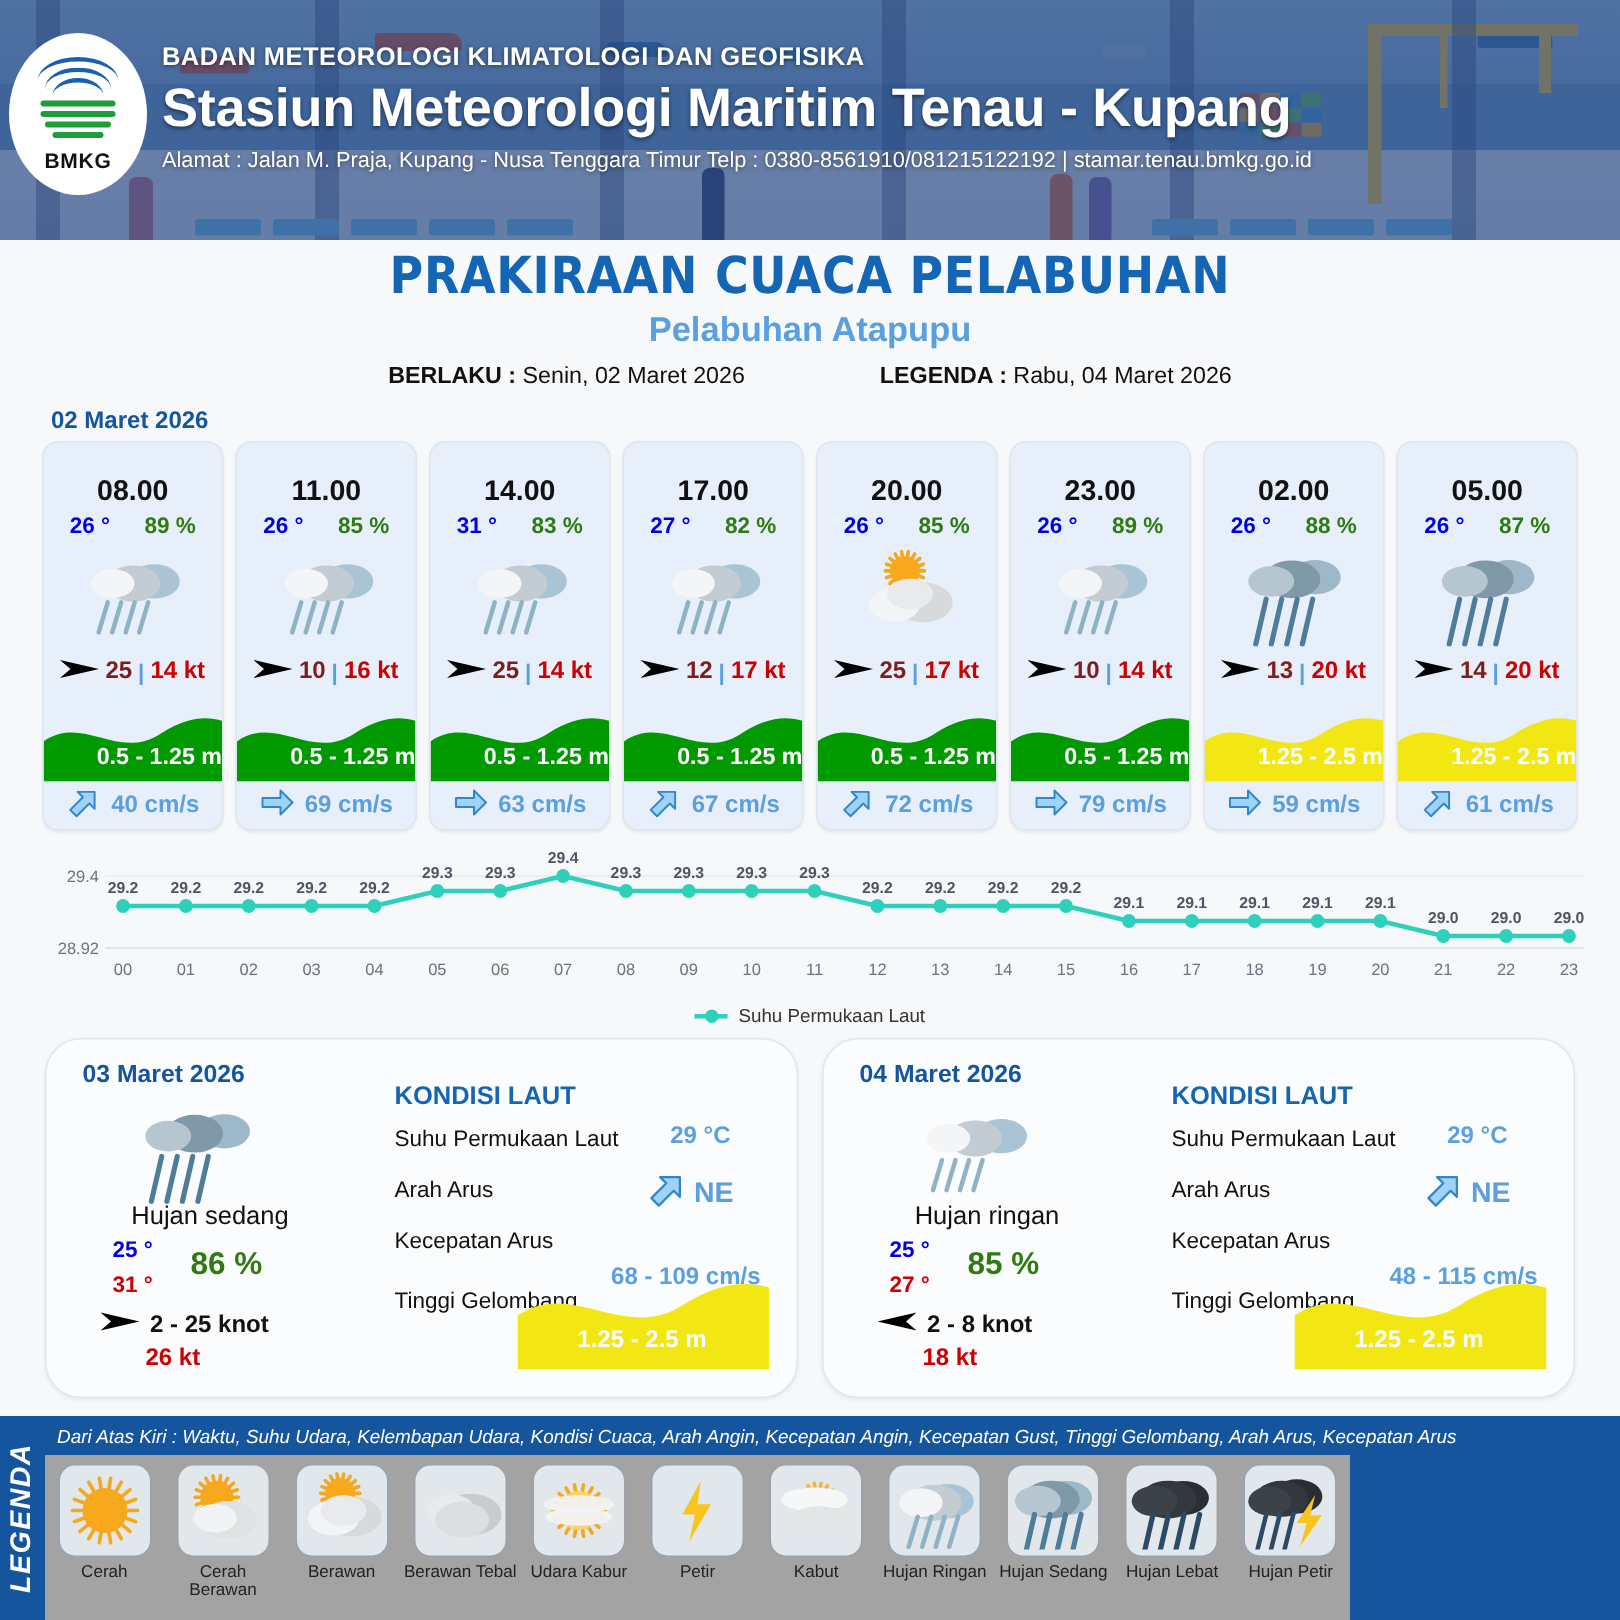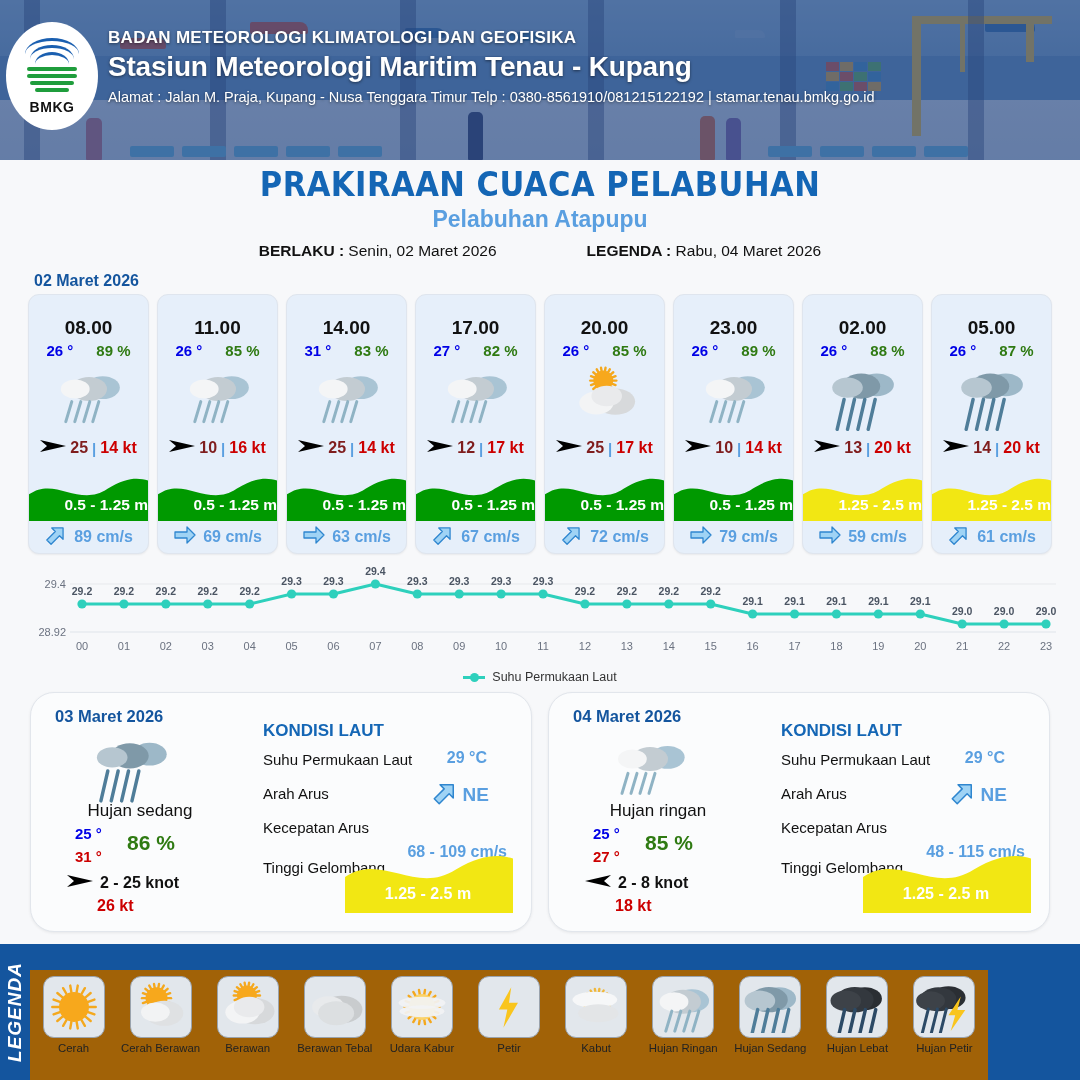--- a/index.html
+++ b/index.html
@@ -35,21 +35,21 @@
     justify-content:center;z-index:9;box-shadow:0 0 0 0 #fff;
   }
   .logo-arcs{width:54px;height:26px;position:relative;margin-bottom:1px;}
   .logo-arc{position:absolute;left:0;width:54px;border-radius:50%/100% 100% 0 0;border-top:3px solid #1a5fb0;}
   .logo-waves{width:54px;height:30px;position:relative;margin-top:2px;}
   .logo-wv{position:absolute;left:2px;height:4px;background:#1f9d3c;border-radius:3px;}
   .logo-txt{font-size:14px;font-weight:bold;letter-spacing:.5px;color:#111;margin-top:2px;}
 
   .hdr-text{position:absolute;left:108px;top:28px;z-index:9;color:#fff;text-shadow:0 1px 3px rgba(0,0,0,.5);}
   .hdr-l1{font-size:17px;font-weight:bold;letter-spacing:.3px;}
-  .hdr-l2{font-size:28px;font-weight:bold;margin-top:3px;letter-spacing:-.2px;}
+  .hdr-l2{font-size:36px;font-weight:bold;margin-top:3px;letter-spacing:-.2px;}
   .hdr-l3{font-size:14.5px;margin-top:6px;}
 
   
   .title-wrap{text-align:center;margin-top:4px;}
   .t1{font-size:34px;font-weight:bold;color:#1466b5;letter-spacing:.5px;
       font-family:"DejaVu Sans Condensed","Liberation Sans",sans-serif;}
   .t2{font-size:23px;font-weight:bold;color:#5a9fe0;margin-top:2px;}
   .t3{margin-top:9px;font-size:15.5px;color:#111;display:flex;justify-content:center;gap:90px;}
   .t3 b{font-weight:bold;}
   .t3 span.val{font-weight:normal;}
@@ -112,22 +112,22 @@
   .p-wavetxt{position:absolute;right:28px;bottom:28px;width:150px;text-align:center;
      font-size:16px;font-weight:bold;color:#fff;}
 
   
   .legend{position:absolute;left:0;bottom:0;width:1080px;height:136px;background:#14559e;}
   .lg-side{position:absolute;left:0;top:0;width:30px;height:136px;
     background:#14559e;display:flex;align-items:center;justify-content:center;}
   .lg-side span{transform:rotate(-90deg);white-space:nowrap;color:#fff;
     font-size:19px;font-weight:bold;font-style:italic;letter-spacing:1px;}
   .lg-note{position:absolute;left:38px;top:7px;color:#fff;font-size:12.6px;font-style:italic;}
-  .lg-items{position:absolute;left:30px;top:26px;width:958px;height:110px;
-    background:#a16207;display:flex;align-items:flex-start;padding-top:6px;}
+  .lg-items{position:absolute;left:30px;top:26px;width:870px;height:110px;
+    background:#a3a3a3;display:flex;align-items:flex-start;padding-top:6px;}
   .lg-it{flex:1;display:flex;flex-direction:column;align-items:center;}
   .lg-box{width:62px;height:62px;border:1px solid #9aa3ad;border-radius:11px;
     display:flex;align-items:center;justify-content:center;background:#e2e7ec;}
   .lg-cap{margin-top:4px;font-size:11.4px;color:#222;text-align:center;}
 </style>
 </head>
 <body>
 
 <div class="banner">
   <div class="bn-sky"></div>
@@ -257,21 +257,21 @@
           </svg>
         </div>
       <div class="wave-txt">0.5 - 1.25 m</div>
     </div>
     <div class="c-cur">
       <span><svg width="24" height="24" viewBox="0 0 24 24">
             <g transform="rotate(-45 12 12)">
               <polygon points="2,9 14,9 14,4 22,12 14,20 14,15 2,15" fill="#9fd3f5" stroke="#2f86cf" stroke-width="1.3" stroke-linejoin="round"></polygon>
             </g>
           </svg></span>
-      <span>89 cm/s</span>
+      <span>40 cm/s</span>
     </div>
     </div>
     <div class="card">
     <div class="c-time">11.00</div>
     <div class="c-row">
       <span class="c-temp">26 °</span>
       <span class="c-hum">85 %</span>
     </div>
     <div class="c-icon">
         <svg width="86" height="70" viewBox="0 0 86 70">
@@ -764,20 +764,21 @@
         </svg>
       </div>
     <div class="p-wavetxt">1.25 - 2.5 m</div>
     </div>
   </div>
 
 <div class="legend">
   <div class="lg-side">
     <span>LEGENDA</span>
   </div>
+  <div class="lg-note">Dari Atas Kiri : Waktu, Suhu Udara, Kelembapan Udara, Kondisi Cuaca, Arah Angin, Kecepatan Angin, Kecepatan Gust, Tinggi Gelombang, Arah Arus, Kecepatan Arus</div>
   <div class="lg-items" id="lgitems">
       <div class="lg-it">
         <div class="lg-box">
           <svg width="56" height="52" viewBox="0 0 56 52">
             <line x1="43" y1="26" x2="49.75" y2="26" stroke="#f4a81d" stroke-width="2.4" stroke-linecap="round"></line>
             <line x1="42.09538931178862" y1="31.130302149885033" x2="48.438314502093505" y2="33.438938117333294" stroke="#f4a81d" stroke-width="2.4" stroke-linecap="round"></line>
             <line x1="39.49066664678467" y1="35.641814145298085" x2="44.661466637837776" y2="39.98063051068223" stroke="#f4a81d" stroke-width="2.4" stroke-linecap="round"></line>
             <line x1="35.5" y1="38.99038105676658" x2="38.875" y2="44.83605253231154" stroke="#f4a81d" stroke-width="2.4" stroke-linecap="round"></line>
             <line x1="30.604722665003955" y1="40.772116295183125" x2="31.776847864255735" y2="47.419568628015526" stroke="#f4a81d" stroke-width="2.4" stroke-linecap="round"></line>
             <line x1="25.395277334996045" y1="40.772116295183125" x2="24.223152135744265" y2="47.419568628015526" stroke="#f4a81d" stroke-width="2.4" stroke-linecap="round"></line>

